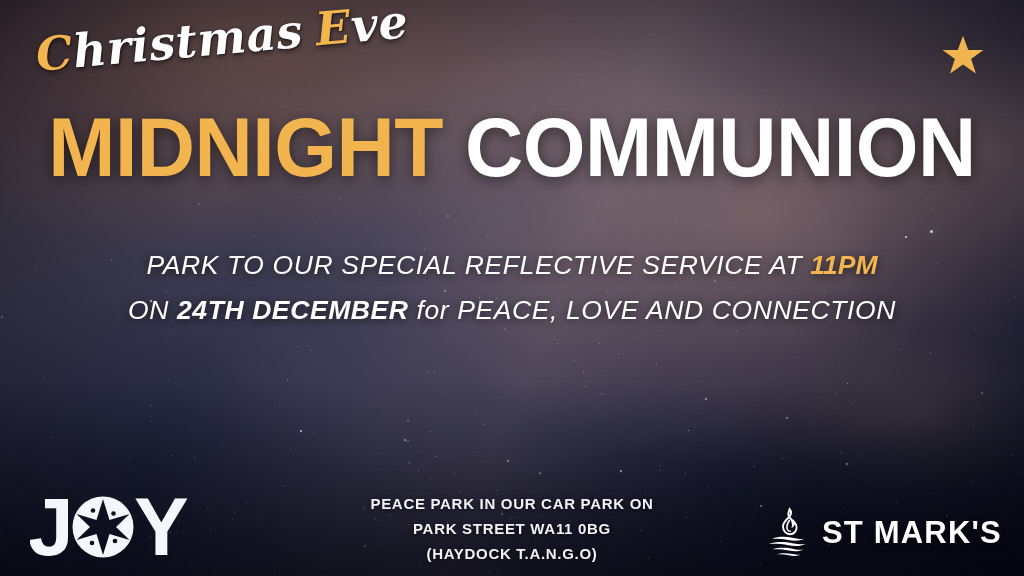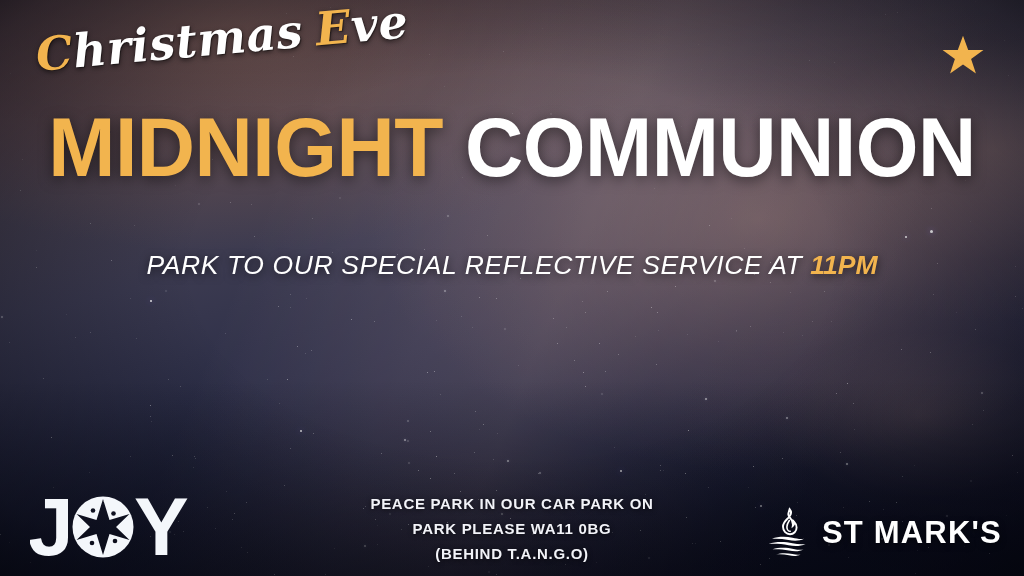--- a/index.html
+++ b/index.html
@@ -506,20 +506,21 @@
     <span class="part gold">C</span><span class="part white">hristmas</span><span class="sp"></span><span class="part gold">E</span><span class="part white">ve</span>
   </div>
 
   <h1 id="headline">
     <span class="gold">MIDNIGHT</span>
     <span class="white">COMMUNION</span>
   </h1>
 
   <div id="body-copy">
     <span class="ln"><span>PARK TO OUR SPECIAL REFLECTIVE SERVICE AT </span><span class="hl-gold">11PM</span></span>
+    <span class="ln"><span>ON </span><span class="hl-bold">24TH DECEMBER</span><span class="lower"> for </span><span>PEACE, LOVE AND CONNECTION</span></span>
   </div>
 
   <svg id="joy-logo" viewBox="0 0 176 82" aria-hidden="true">
     <defs>
       <mask id="joy-o-mask" maskUnits="userSpaceOnUse" x="42" y="12" width="62" height="62">
         <rect x="42" y="12" width="62" height="62" fill="#fff"></rect>
 
         <polygon fill="#000" points="73,15 79.5,36.0 99.5,30.0 86.0,43.0 99.5,56.0 79.5,50.0 73,71 66.5,50.0 46.5,56.0 60.0,43.0 46.5,30.0 66.5,36.0"></polygon>
 
         <circle cx="63.0" cy="26.5" r="2.3" fill="#000"></circle>
@@ -533,22 +534,22 @@
 
     <g mask="url(#joy-o-mask)">
       <circle cx="73" cy="43" r="30.5" fill="#F4F7FB"></circle>
     </g>
 
     <text x="104" y="71" fill="#F4F7FB" font-family="Liberation Sans, sans-serif" font-weight="700" font-size="82">Y</text>
   </svg>
 
   <div id="parking-info">
     <span class="ln">PEACE PARK IN OUR CAR PARK ON</span>
-    <span class="ln">PARK PLEASE WA11 0BG</span>
-    <span class="ln">(BEHIND T.A.N.G.O)</span>
+    <span class="ln">PARK STREET WA11 0BG</span>
+    <span class="ln">(HAYDOCK T.A.N.G.O)</span>
   </div>
 
   <div id="stmarks-logo">
     <svg id="stmarks-mark" viewBox="0 0 48 54" aria-hidden="true">
 
       <path fill="none" stroke="currentColor" stroke-width="1.9" stroke-linecap="round" d="M25.6 3.2c3.0 3.6 1.1 6.3 -1.0 8.4 -2.6 2.6 -5.6 4.6 -5.6 9.2 0 4.3 3.3 7.4 7.0 7.4 3.8 0 6.6 -3.0 6.6 -6.7 0 -2.6 -1.3 -4.5 -2.6 -5.8 0.4 2.0 -0.1 3.5 -1.2 4.3 0.6 -3.6 -1.1 -6.5 -3.0 -8.6 -1.0 -1.1 -1.6 -2.0 -1.5 -3.3 0.1 -1.6 0.8 -3.0 1.3 -4.9z"></path>
 
       <path fill="none" stroke="currentColor" stroke-width="1.6" stroke-linecap="round" d="M25.3 14.5c-1.6 2.4 -2.4 4.3 -2.4 6.4 0 2.6 1.6 4.4 3.3 4.4"></path>
 
       <path fill="currentColor" d="M8.0 32.8c6.0 -2.4 14.0 -2.4 20.5 -1.0 4.0 0.9 8.0 1.6 11.5 1.0 -4.5 2.4 -10.5 2.2 -15.5 1.2 -5.5 -1.1 -11.0 -1.5 -16.5 -1.2z"></path>

